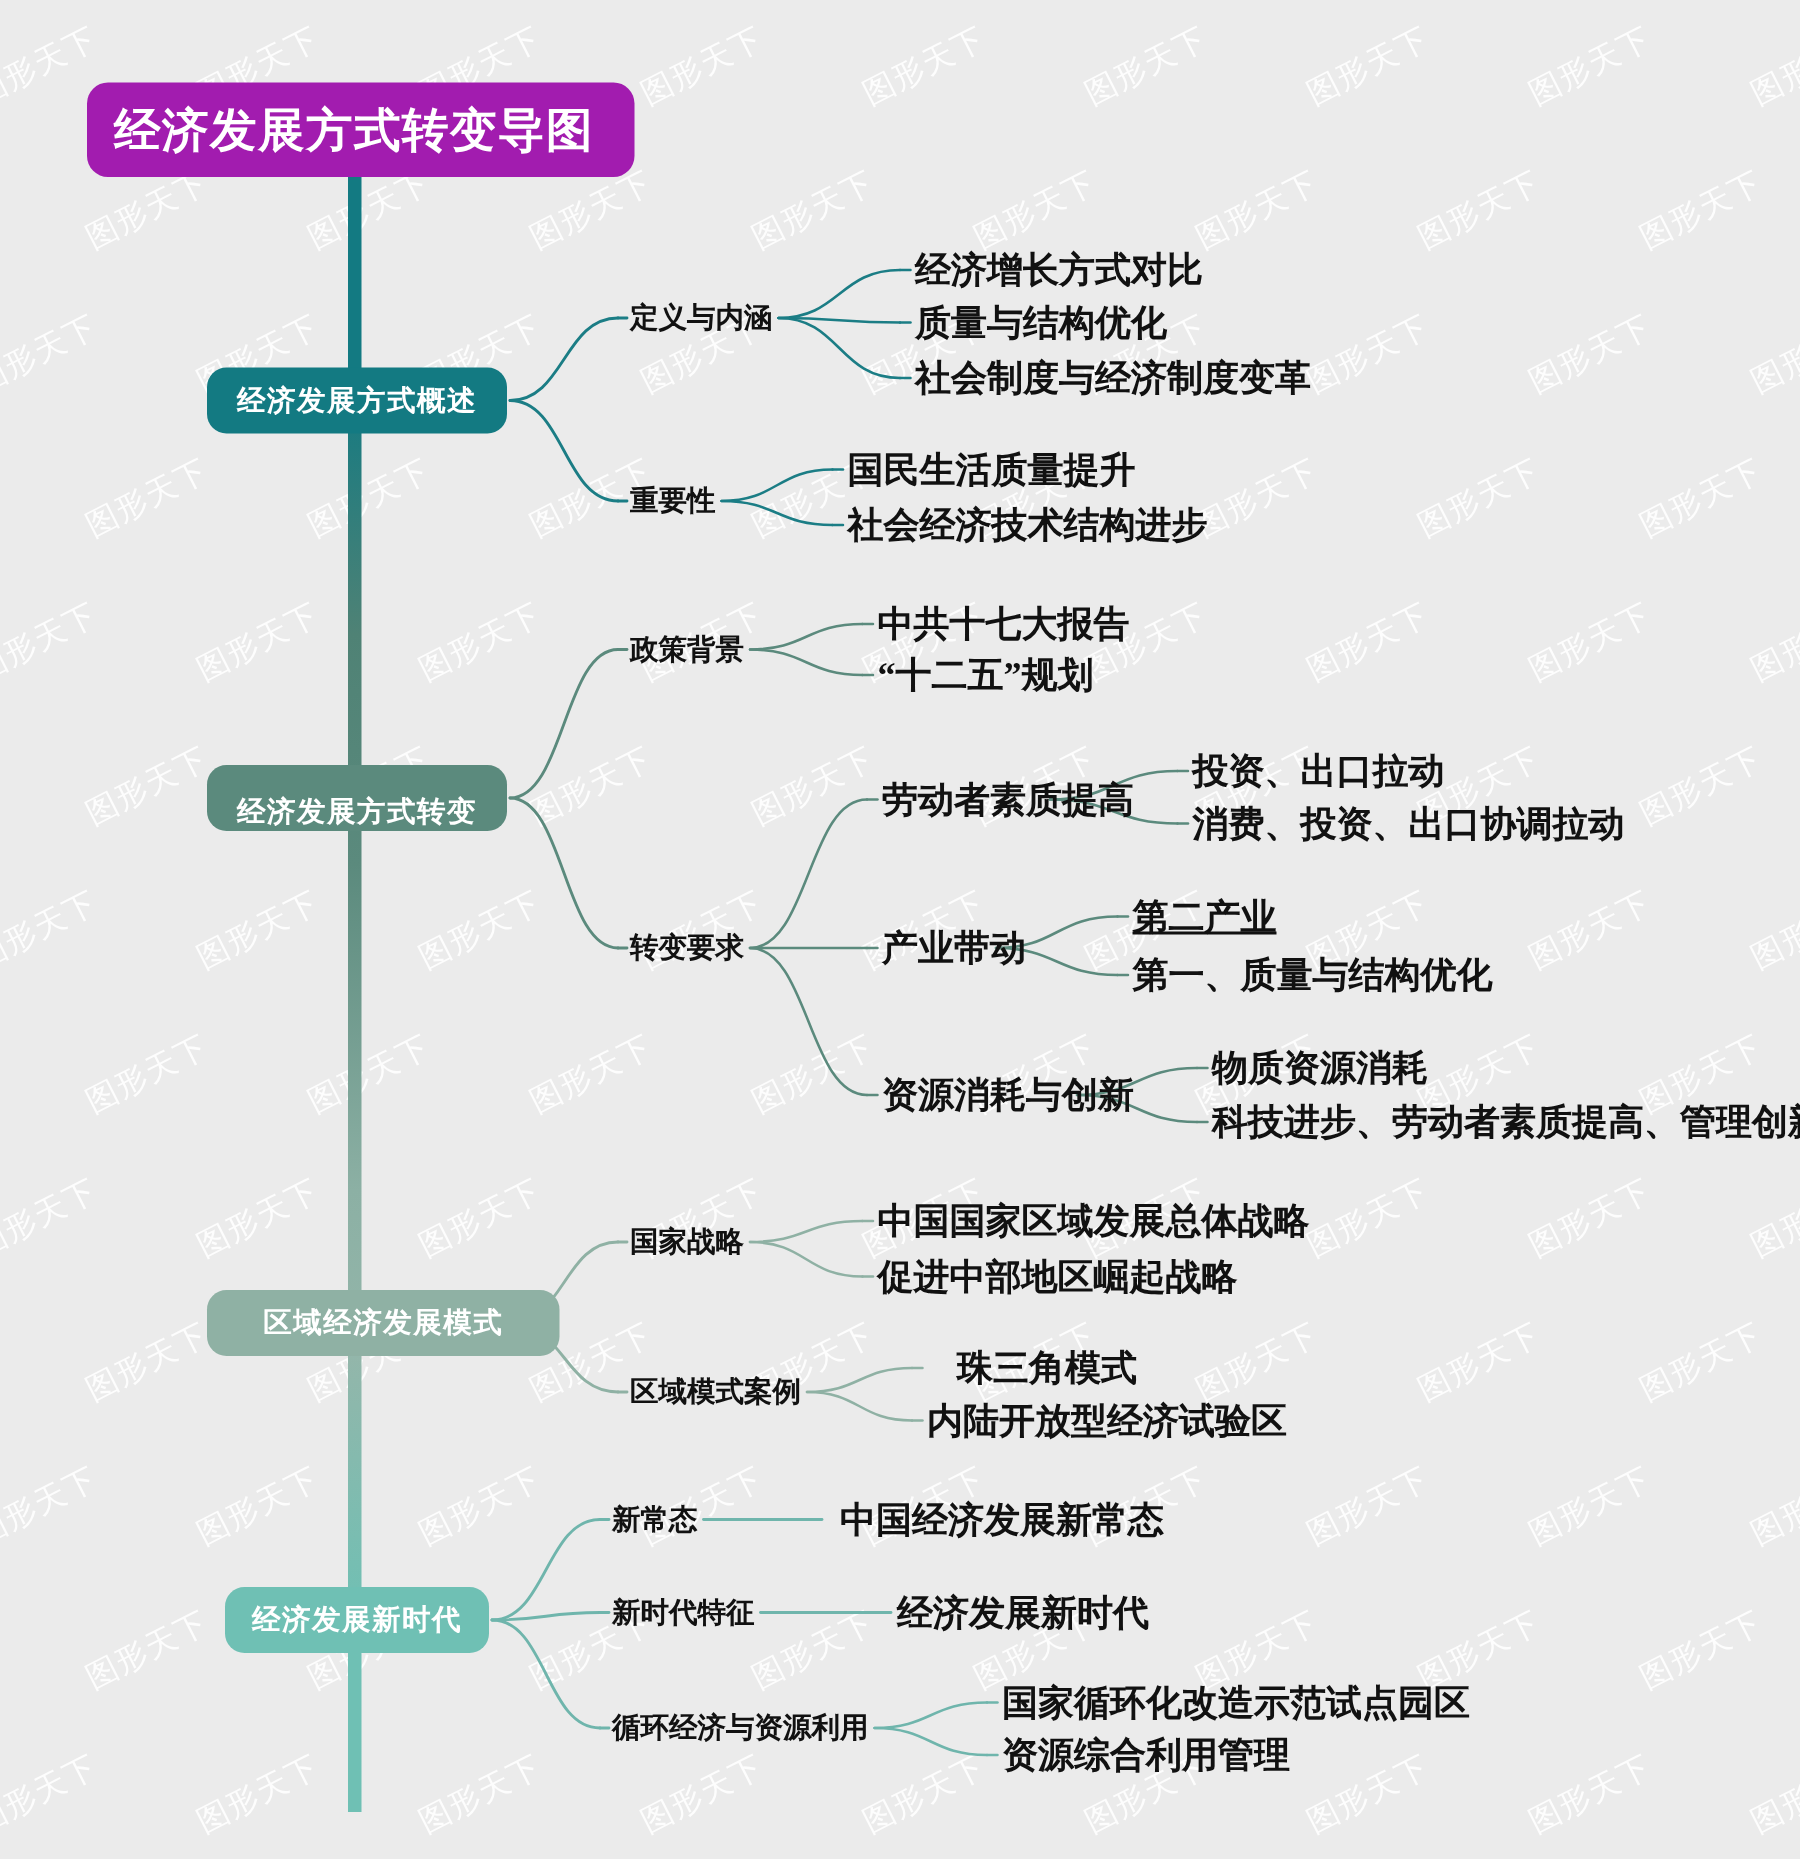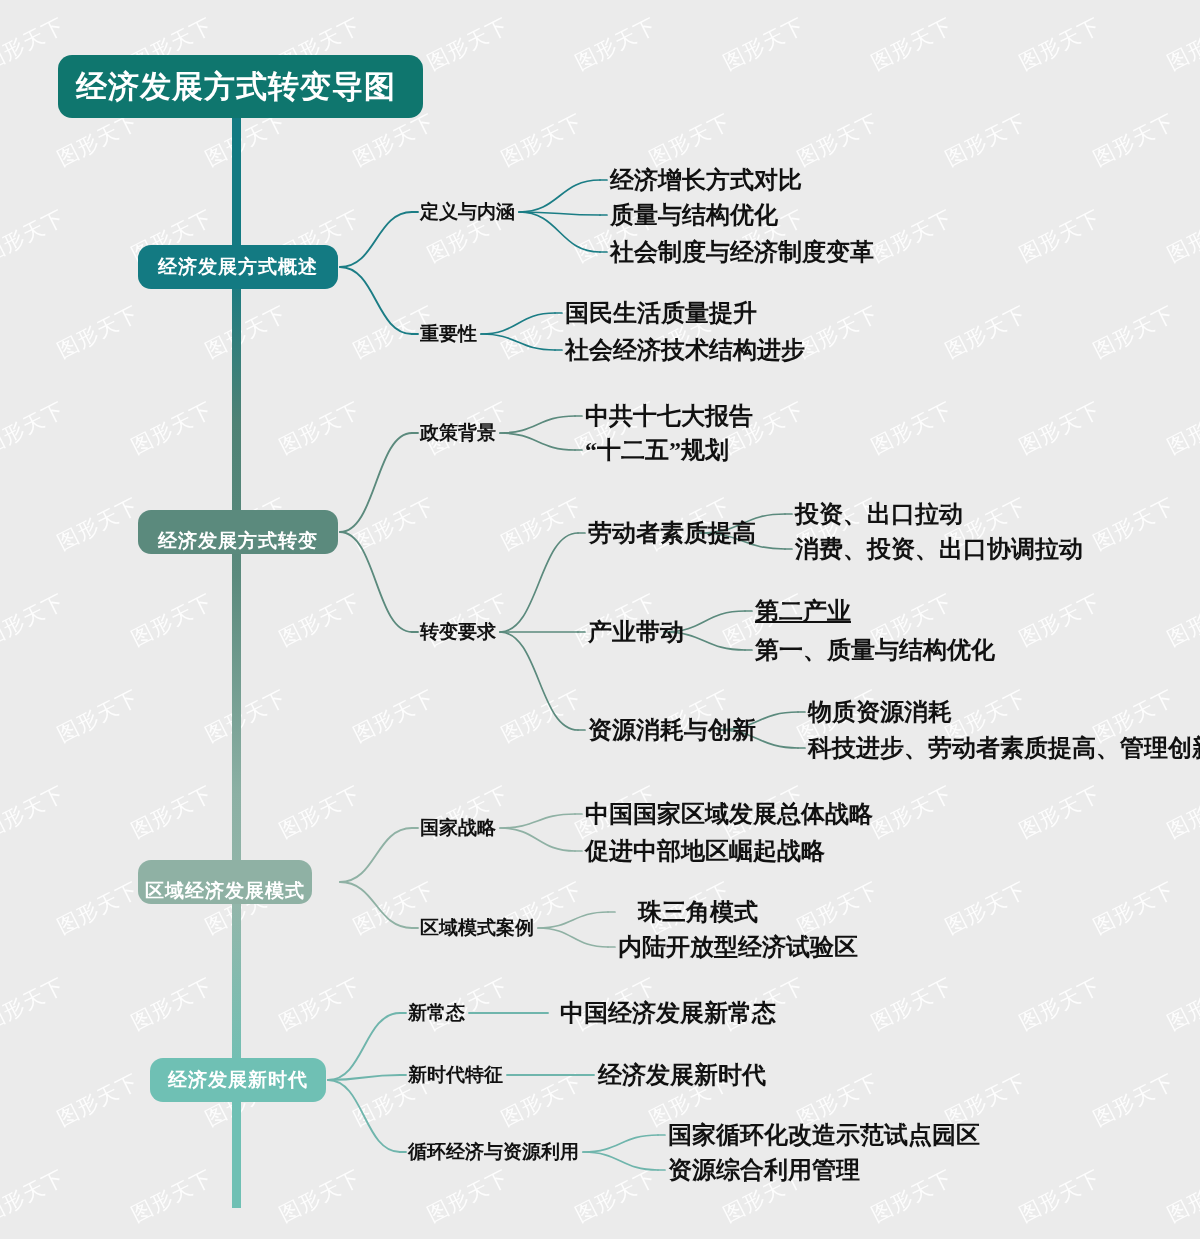--- a/index.html
+++ b/index.html
@@ -53,21 +53,21 @@
   }
 
   
   .title-node {
     position: absolute;
     left: 58px;
     top: 55px;
     width: 365px;
     height: 63px;
     border-radius: 14px;
-    background: #0f766e;
+    background: #a21caf;
     display: flex;
     align-items: center;
     z-index: 3;
   }
   .title-node .title-text {
     color: #ffffff;
     font-size: 31px;
     font-weight: bold;
     padding-left: 18px;
     letter-spacing: 1px;
@@ -317,21 +317,21 @@
     <span class="title-text">经济发展方式转变导图</span>
   </div>
 
   <div id="l1-layer">
       <div class="l1-node" style="left: 138px; top: 245px; width: 200px; background: rgb(19, 122, 130);">
         <span class="l1-label">经济发展方式概述</span>
       </div>
       <div class="l1-node" style="left: 138px; top: 510px; width: 200px; background: rgb(91, 138, 125); align-items: flex-end;">
         <span class="l1-label">经济发展方式转变</span>
       </div>
-      <div class="l1-node" style="left: 138px; top: 860px; width: 174px; background: rgb(143, 177, 164); align-items: flex-end;">
+      <div class="l1-node" style="left: 138px; top: 860px; width: 235px; background: rgb(143, 177, 164);">
         <span class="l1-label">区域经济发展模式</span>
       </div>
       <div class="l1-node" style="left: 150px; top: 1058px; width: 176px; background: rgb(111, 192, 180);">
         <span class="l1-label">经济发展新时代</span>
       </div>
     </div>
 
   <div id="text-layer">
       <div class="text-node lvl2" style="left: 420px; top: 212px;">定义与内涵</div>
       <div class="text-node lvl2" style="left: 420px; top: 334px;">重要性</div>

